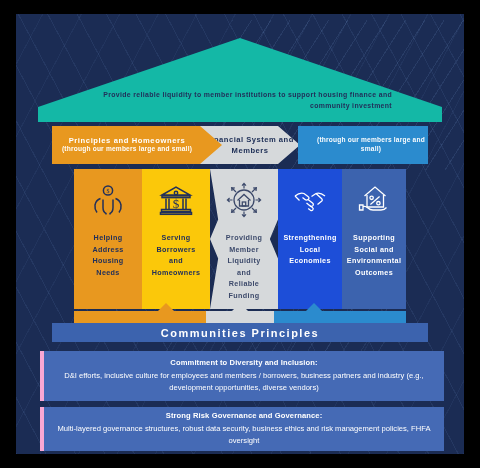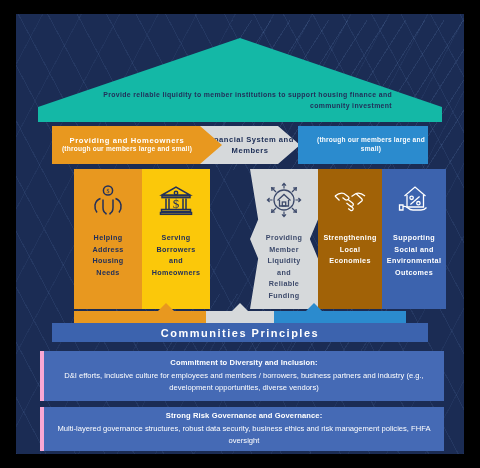--- a/index.html
+++ b/index.html
@@ -66,23 +66,23 @@
   
   .pillars{position:absolute;left:58px;top:155px;width:332px;height:140px;display:flex;}
   .pil{position:relative;height:140px;display:flex;flex-direction:column;align-items:center;}
   .pil .ico{margin-top:11px;height:40px;display:flex;align-items:center;justify-content:center;}
   .pil .lbl{margin-top:12px;font-size:7.2px;font-weight:bold;text-align:center;
     line-height:1.6;letter-spacing:.35px;padding:0 20px;}
   .p1{width:68px;background:#e8981f;color:#22305a;}
   .p2{width:68px;background:#fbc80a;color:#22305a;}
   .p3{width:68px;background:#d6d9db;color:#3d4a6b;
       clip-path:polygon(0 0,100% 0,100% 36%,88% 50%,100% 64%,100% 100%,0 100%,12% 64%,0 50%,12% 36%);}
-  .p4{width:64px;background:#a16207;color:#fff;}
+  .p4{width:64px;background:#1d4ed8;color:#fff;}
   .p5{width:64px;background:#3c63ae;color:#fff;}
-  .p3wrap{width:92px;margin-left:40px;}
+  .p3wrap{width:92px;}
 
   
   .basebar{position:absolute;left:58px;top:297px;width:332px;height:12px;}
   .basebar .b{position:absolute;top:0;height:12px;}
   .basebar .bo{left:0;width:132px;background:#e8981f;}
   .basebar .bg{left:132px;width:68px;background:#d6d9db;}
   .basebar .bb{left:200px;width:132px;background:#2b8bce;}
   .notch{position:absolute;top:-8px;width:18px;height:9px;}
   .notch i{display:block;width:0;height:0;border-left:9px solid transparent;
     border-right:9px solid transparent;}
@@ -114,21 +114,21 @@
     <div class="tex3"></div>
 
     <div class="roof">
       <div class="ttl">Mission</div>
       <div class="sub">Provide reliable liquidity to member institutions to support housing finance and community investment</div>
     </div>
 
     <div class="band">
       <div class="seg s1">
         <div class="inner">
-          <div class="hd">Providing and Homeowners</div>
+          <div class="hd">Principles and Homeowners</div>
           <div class="sm">(through our members large and small)</div>
         </div>
       </div>
       <div class="seg s2">
         <div class="hd">Financial System and Members</div>
       </div>
       <div class="seg s3">
         <div class="inner">
           <div class="sm">(through our members large and small)</div>
         </div>

